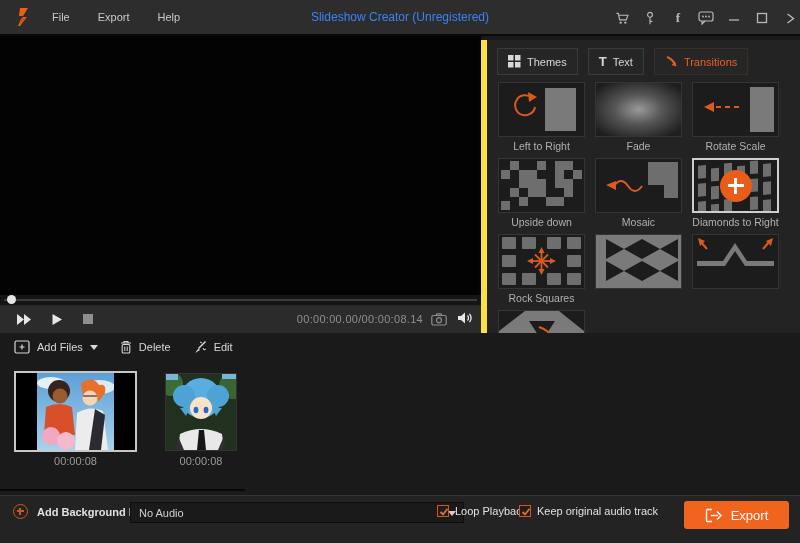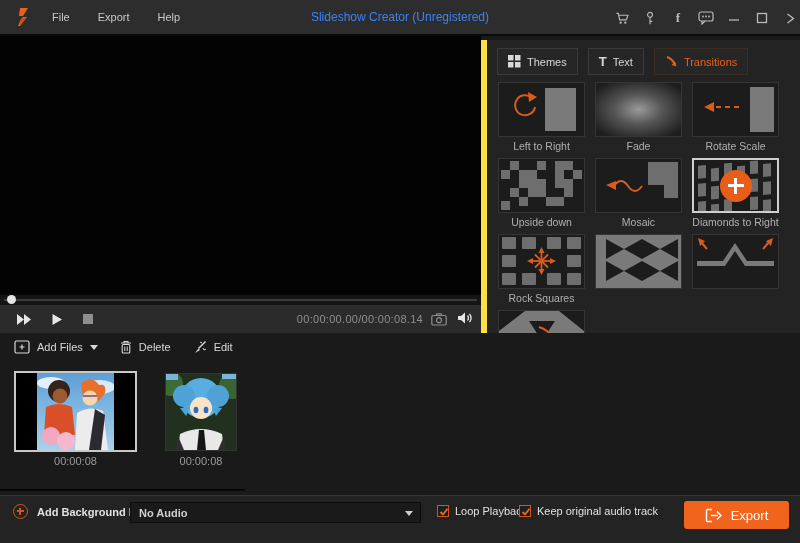--- a/index.html
+++ b/index.html
@@ -59,22 +59,22 @@
   .dur1 { position:absolute; left:14px; top:122px; width:123px; text-align:center; font-size:11px; color:#9a9a9a; }
   .dur2 { position:absolute; left:165px; top:122px; width:72px; text-align:center; font-size:11px; color:#9a9a9a; }
   .scrollline { position:absolute; left:0; top:156px; width:245px; height:2px; background:#070707; }
 
   
   .bottombar { position:absolute; left:0; top:495px; width:800px; height:48px; background:#232323; border-top:1px solid #343434; }
   .plus-circle { position:absolute; left:13px; top:8px; width:15px; height:15px; border:1.5px solid #d2551c; border-radius:50%; }
   .plus-circle::before { content:""; position:absolute; left:2.8px; top:5px; width:7px; height:1.8px; background:#d2551c; }
   .plus-circle::after  { content:""; position:absolute; left:5.2px; top:2.6px; width:1.8px; height:7px; background:#d2551c; }
   .music-label { position:absolute; left:37px; top:10px; font-size:11px; font-weight:bold; color:#e2e2e2; }
-  .music-select { position:absolute; left:130px; top:6px; width:291px; height:21px; background:#1a1a1a;
-                  border:1px solid #0d0d0d; display:flex; align-items:center; padding:0 8px; font-size:11px; color:#cfcfcf; cursor:pointer;font-weight:bold; }
+  .music-select { position:absolute; left:130px; top:6px; width:334px; height:21px; background:#1a1a1a;
+                  border:1px solid #0d0d0d; display:flex; align-items:center; padding:0 8px; font-size:11px; color:#cfcfcf; cursor:pointer; }
   .music-caret { position:absolute; right:7px; top:8px; width:0; height:0;
                  border-left:4px solid transparent; border-right:4px solid transparent; border-top:5px solid #cfcfcf; }
   .chk { position:absolute; top:9px; display:flex; align-items:center; gap:6px; cursor:pointer; }
   .chk1 { left:437px; } .chk2 { left:519px;justify-content:flex-end; }
   .box { width:12px; height:12px; border:1.5px solid #d2551c; background:#201d1b; position:relative; }
   .box svg { position:absolute; left:0.5px; top:0.5px; }
   .chk-label { font-size:11px; color:#e0e0e0; }
   .export-btn { position:absolute; left:684px; top:5px; width:105px; height:28px; background:#f0641e; border-radius:3px;
                 display:flex; align-items:center; justify-content:center; gap:9px; cursor:pointer; }
   .export-label { font-size:13px; color:#fff; }

